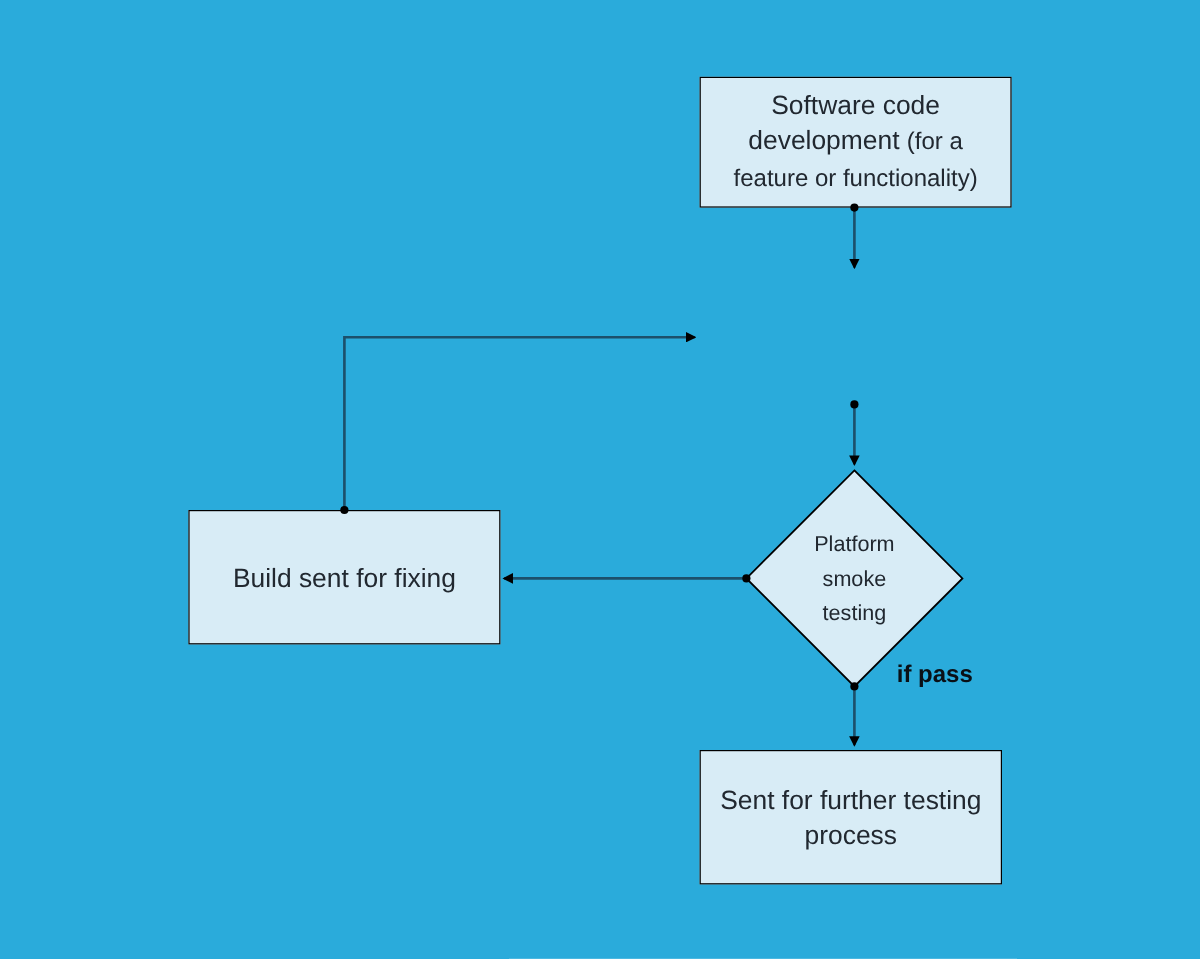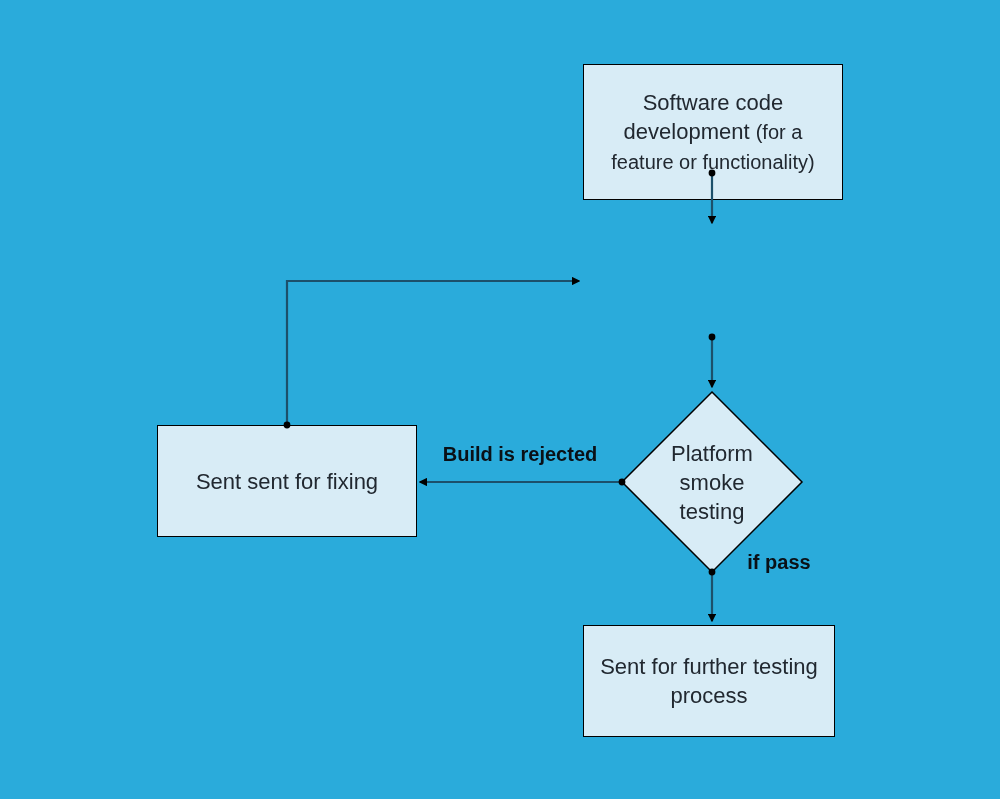--- a/index.html
+++ b/index.html
@@ -35,48 +35,48 @@
     pointer-events: none;
   }
   .diamond-text {
     position: absolute;
     z-index: 4;
     display: flex;
     align-items: center;
     justify-content: center;
     text-align: center;
     color: var(--text, #212830);
-    font-size: 22px;
+    font-size: 18px;
     line-height: 29px;
   }
   .edge-label {
     position: absolute;
     z-index: 4;
     font-weight: 700;
     font-size: 20px;
     line-height: 23px;
     color: var(--label-text, #0A1016);
     text-align: center;
   }
 </style>
 </head>
 <body>
 
 <div class="stage">
 
-  <div class="node" style="left:583px; top:64px; width:260px; height:136px; padding:0 16px;">
+  <div class="node" style="left:583px; top:64px; width:260px; height:109px; padding:0 16px;">
     <div class="node-text">
       <span class="t-main">Software code development</span>
       <span class="t-note">(for a feature or functionality)</span>
     </div>
   </div>
 
 
   <div class="node" style="left:157px; top:425px; width:260px; height:112px; padding:0 12px;">
-    <span>Sent sent for fixing</span>
+    <span>Build sent for fixing</span>
   </div>
 
   <div class="node" style="left:583px; top:625px; width:252px; height:112px; padding:0 12px;">
     <span>Sent for further testing process</span>
   </div>
 
   <svg class="overlay" width="1000" height="799" viewBox="0 0 1000 799">
     <defs>
       <marker id="arw" viewBox="0 0 10 10" refX="8.5" refY="5" markerWidth="4" markerHeight="4" orient="auto">
         <path d="M0 0 L10 5 L0 10 z" style="fill:var(--marker,#000000)"></path>
@@ -99,18 +99,17 @@
       <circle cx="622" cy="482" r="3.4"></circle>
       <circle cx="287" cy="425" r="3.4"></circle>
       <circle cx="712" cy="572" r="3.4"></circle>
     </g>
   </svg>
 
   <div class="diamond-text" style="left:657px; top:430px; width:110px; height:104px;">
     <span>Platform smoke testing</span>
   </div>
 
-  <div class="edge-label" style="left:420px; top:443px; width:200px;">Build is rejected</div>
 
 
   <div class="edge-label" style="left:714px; top:551px; width:130px;">if pass</div>
 
 </div>
 
 </body></html>

